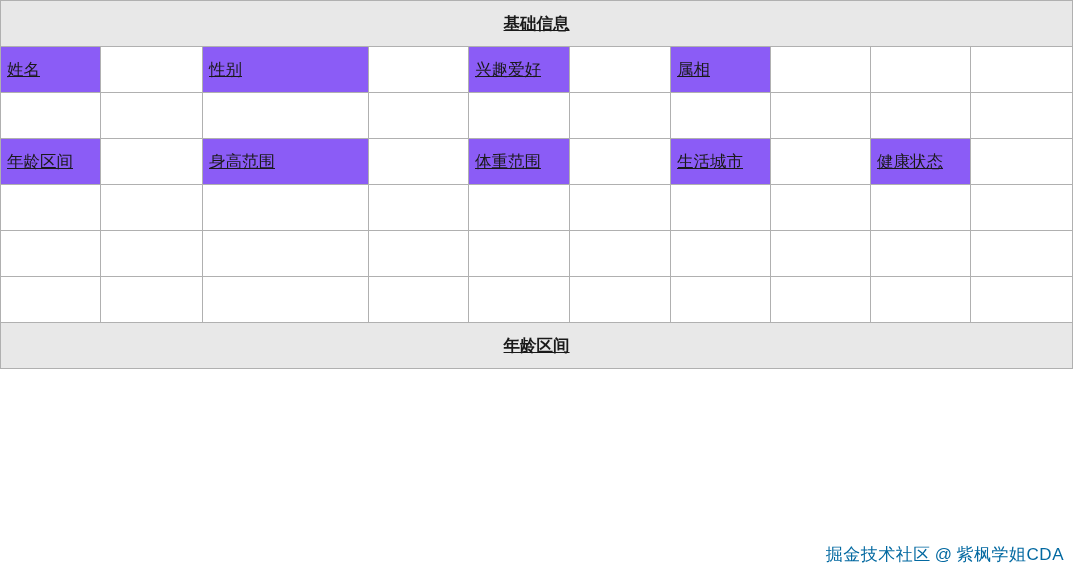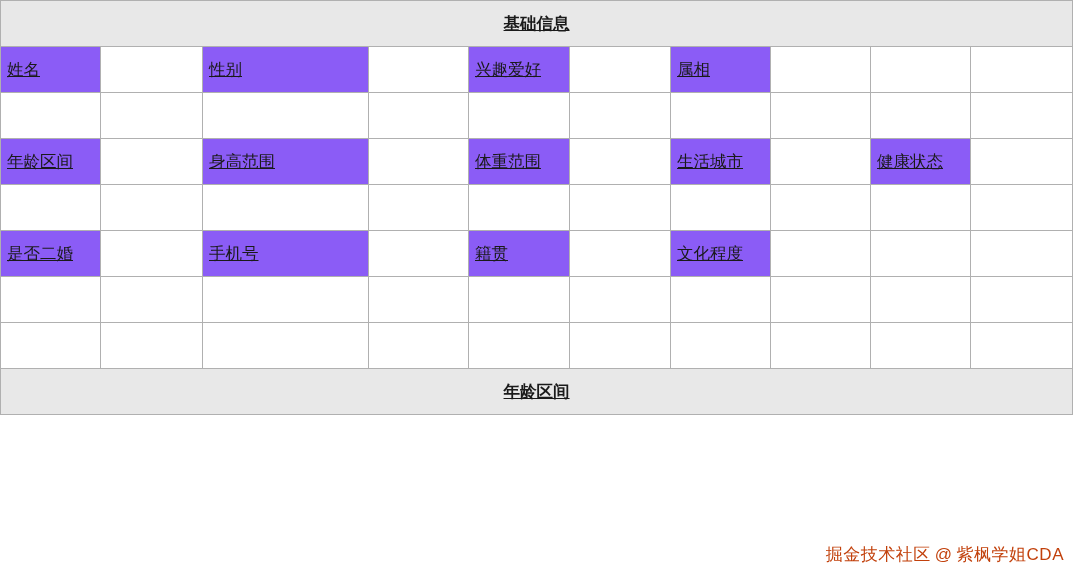--- a/index.html
+++ b/index.html
@@ -51,21 +51,21 @@
     text-align: left;
   }
   td.blank {
     background: #ffffff;
   }
   .watermark {
     position: absolute;
     right: 16px;
     bottom: 8px;
     font-size: 17px;
-    color: #c2410c;
+    color: #0369a1;
     font-family: "Liberation Sans", sans-serif;
     white-space: nowrap;
     letter-spacing: 0.5px;
   }
   .watermark .at {
     margin: 0 4px;
   }
 </style>
 </head>
 <body>
@@ -136,32 +136,20 @@
         <td class="blank"></td>
         <td class="blank"></td>
         <td class="blank"></td>
         <td class="blank"></td>
         <td class="blank"></td>
         <td class="blank"></td>
         <td class="blank"></td>
         <td class="blank"></td>
       </tr>
 
-      <tr>
-        <td class="label">是否二婚</td>
-        <td class="blank"></td>
-        <td class="label">手机号</td>
-        <td class="blank"></td>
-        <td class="label">籍贯</td>
-        <td class="blank"></td>
-        <td class="label">文化程度</td>
-        <td class="blank"></td>
-        <td class="blank"></td>
-        <td class="blank"></td>
-      </tr>
 
       <tr>
         <td class="blank"></td>
         <td class="blank"></td>
         <td class="blank"></td>
         <td class="blank"></td>
         <td class="blank"></td>
         <td class="blank"></td>
         <td class="blank"></td>
         <td class="blank"></td>

